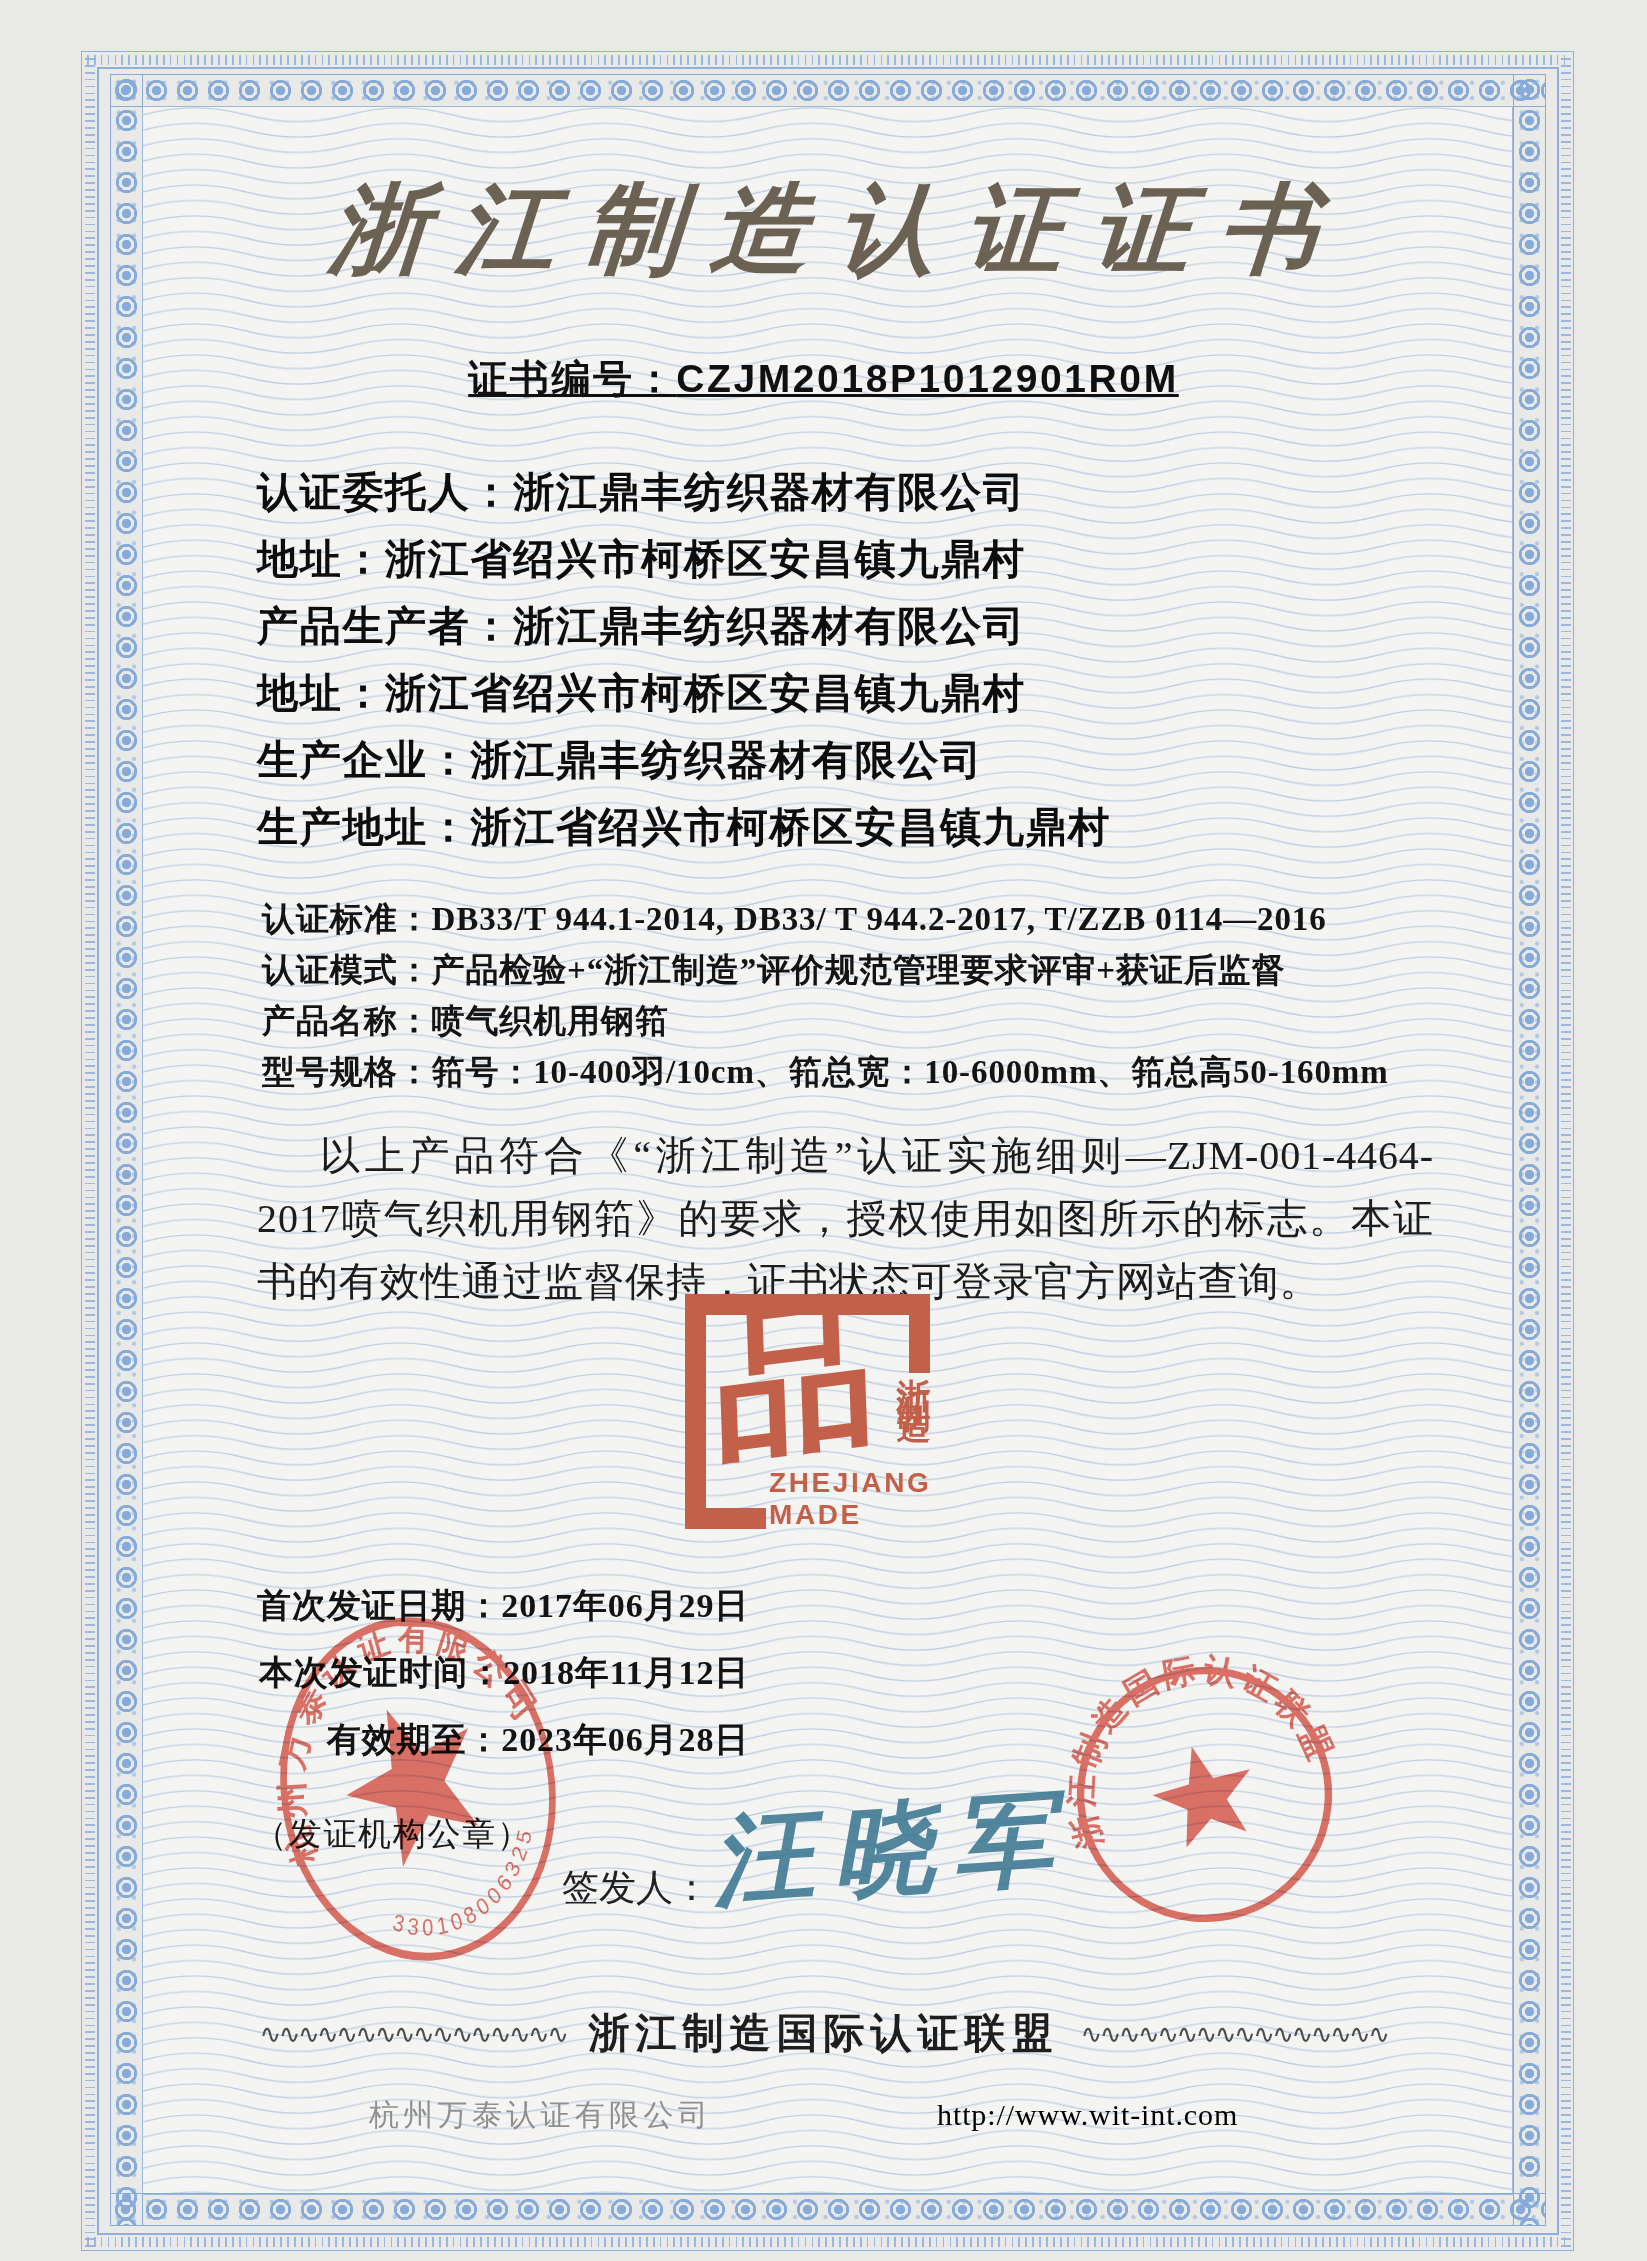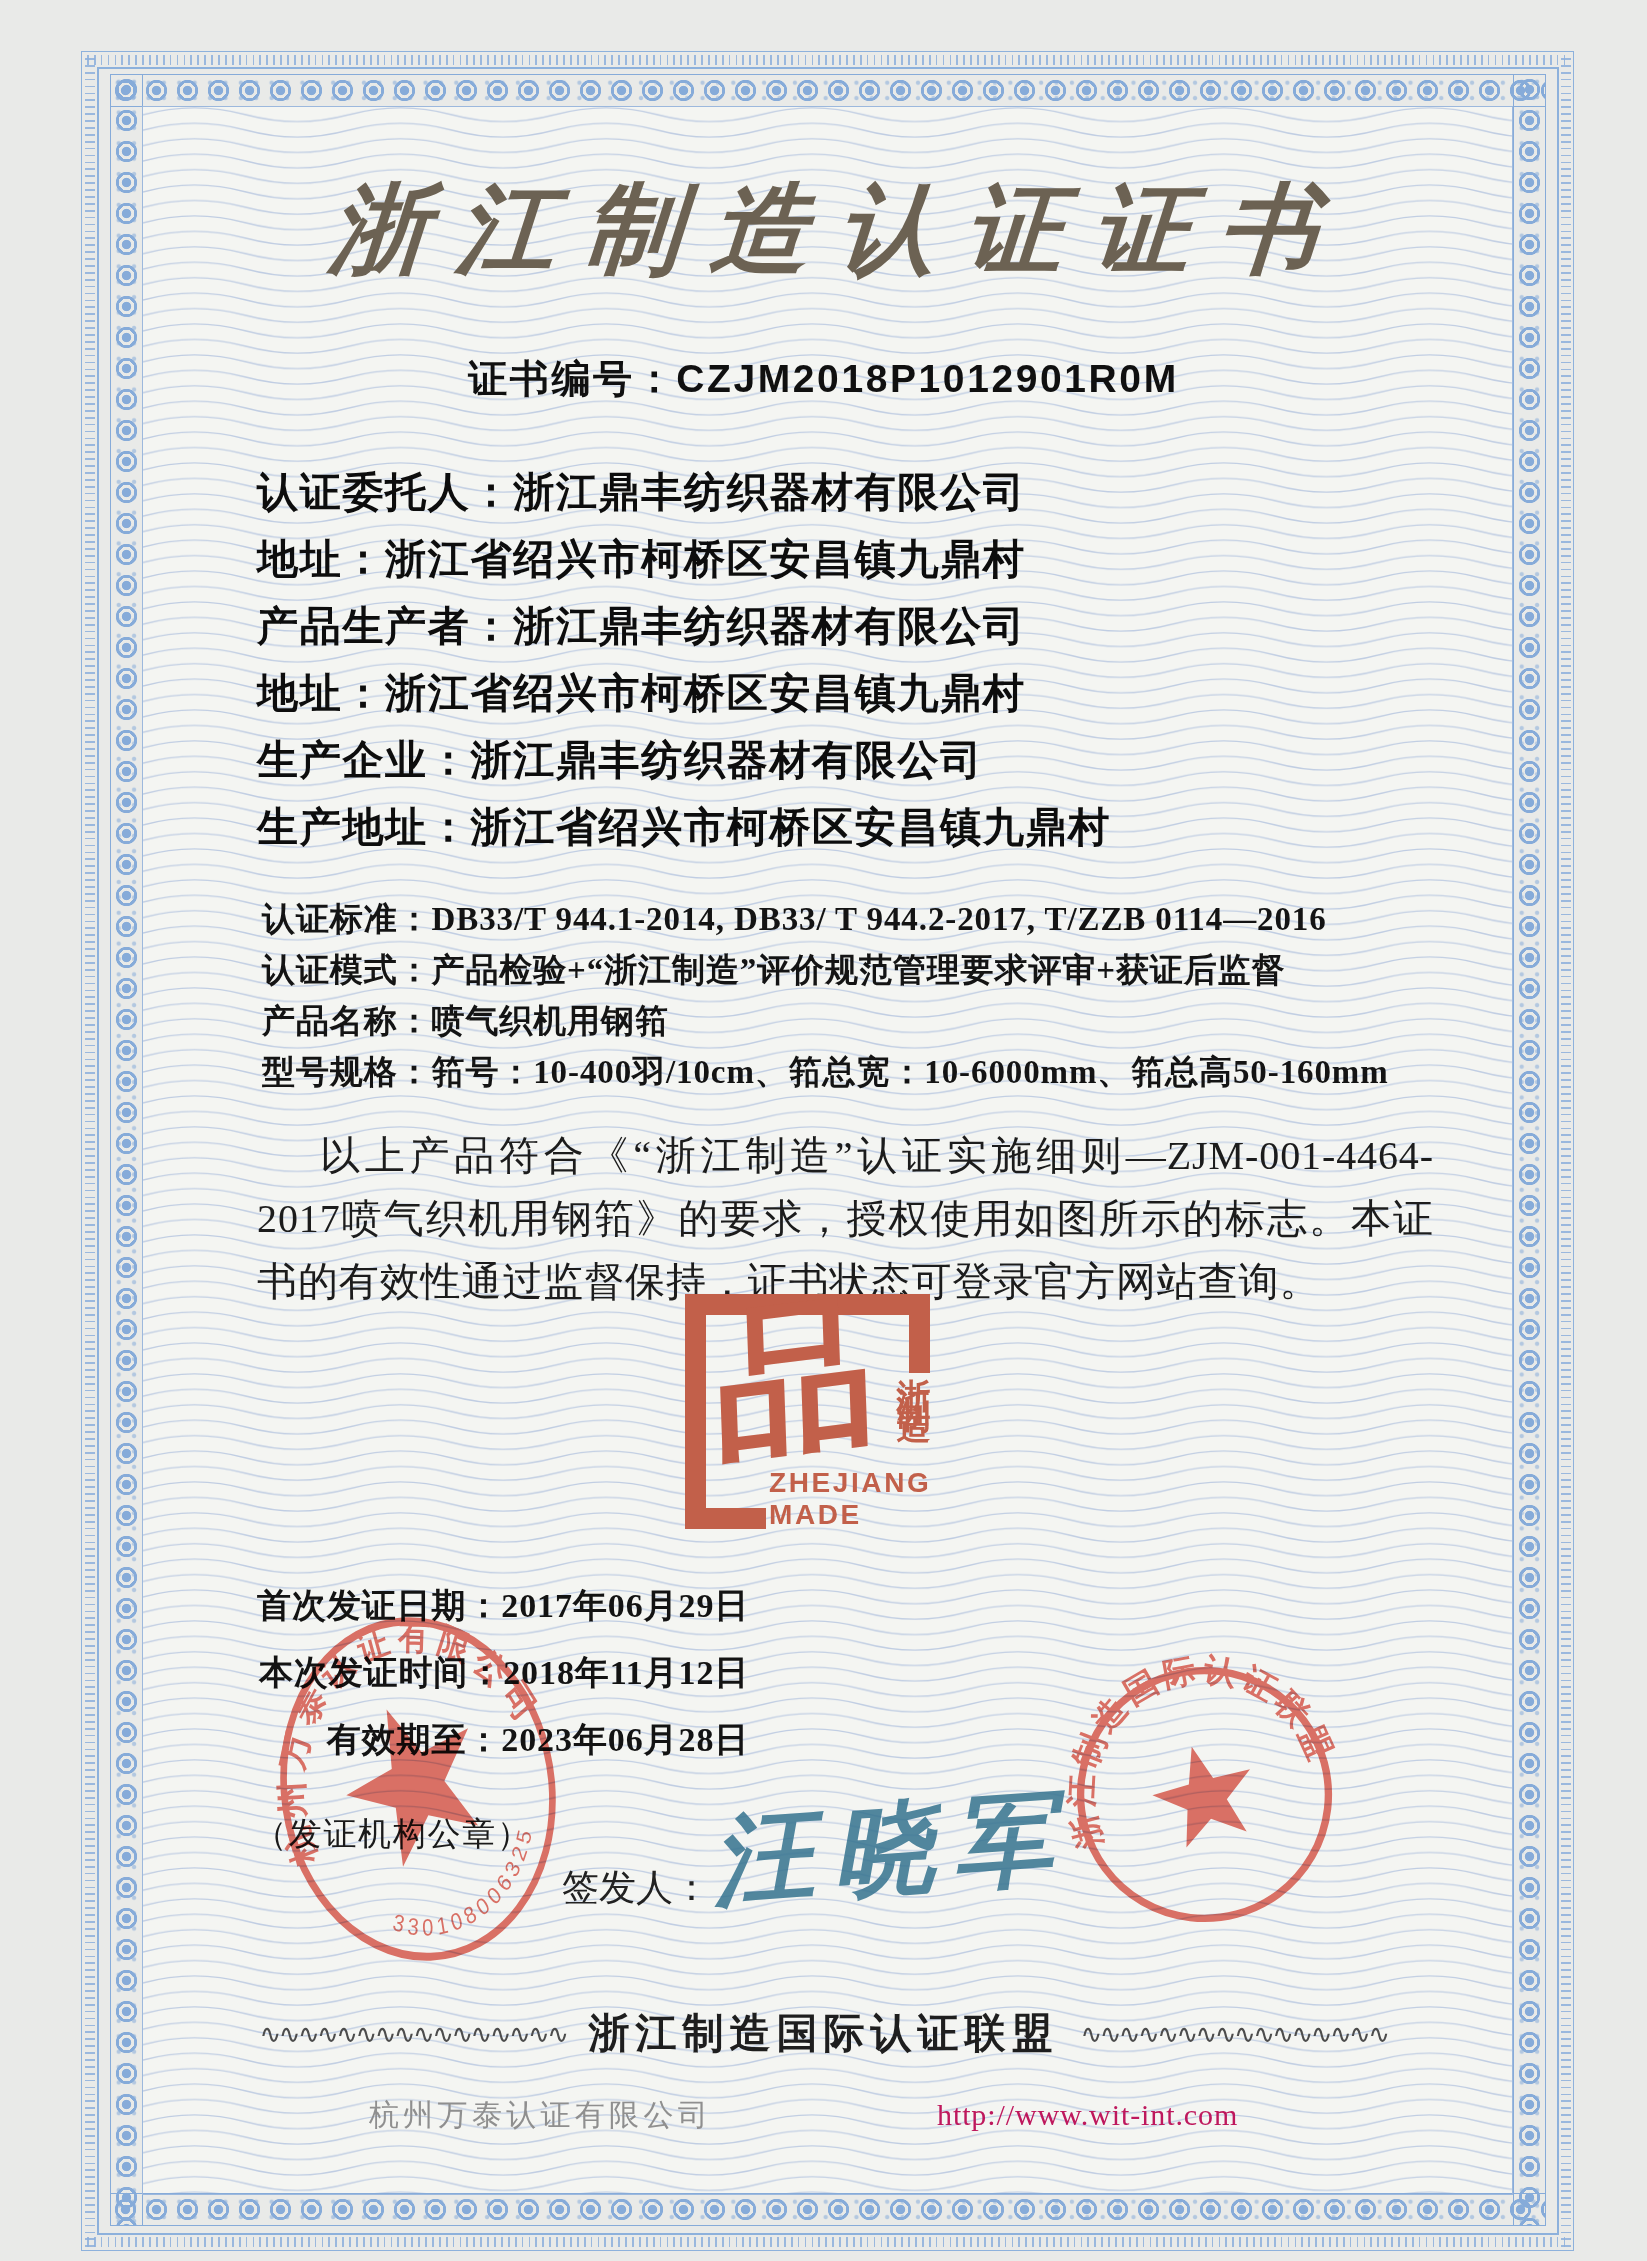--- a/index.html
+++ b/index.html
@@ -30,21 +30,21 @@
   .orn-v{width:31px;top:74px;bottom:35px;border:none;border-left:1.7px solid #86abd9;border-right:1.7px solid #86abd9;
        background-size:31px 31px,31px 31px,15.4px 15.4px;background-repeat:repeat-y,repeat-y,repeat;}
   .orn-left{left:110px;}
   .orn-right{right:101px;}
   
   .waves{position:absolute;top:107px;left:143px;width:1369px;height:2086px;}
   
   .title{position:absolute;top:165px;left:0;right:0;text-align:center;font-size:98px;font-weight:700;
          letter-spacing:29px;padding-left:29px;color:#6c6253;font-style:italic;transform:skewX(-4deg);}
   .certno{position:absolute;top:352px;left:0;right:0;text-align:center;font-size:39px;font-weight:700;
-          font-family:"Liberation Sans",sans-serif;letter-spacing:2.6px;color:#101010;}
+          font-family:"Liberation Sans",sans-serif;letter-spacing:2.6px;color:#101010;text-decoration:underline;}
   .parties{position:absolute;left:257px;top:474px;font-family:"Liberation Sans",sans-serif;
            font-weight:700;font-size:41px;color:#0d0d0d;}
   .party{margin-bottom:31px;line-height:36px;letter-spacing:1.7px;}
   .specs{position:absolute;left:262px;top:903px;font-size:33px;font-weight:700;color:#141414;}
   .spec{margin-bottom:18px;line-height:33px;letter-spacing:0.9px;}
   .statement{position:absolute;left:257px;top:1124px;width:1177px;font-size:40px;line-height:63px;
              text-align:justify;text-indent:63px;color:#1c1c1c;letter-spacing:0.9px;}
   
   .logo{position:absolute;left:685px;top:1294px;width:245px;height:235px;color:#c2604a;}
   .lg-bar{position:absolute;background:#c2604a;}
@@ -68,21 +68,21 @@
   
   .stamp{position:absolute;mix-blend-mode:multiply;opacity:.8;color:#dc5144;}
   .stamp-left{left:262px;top:1596px;width:312px;height:386px;}
   .stamp-right{left:1057px;top:1647px;width:295px;height:295px;}
   
   .alliance-row{position:absolute;top:2006px;left:0;right:0;display:flex;justify-content:center;
                 align-items:center;gap:22px;}
   .flourish{font-size:26px;color:#4c4c4c;letter-spacing:-2.6px;font-family:"DejaVu Sans",sans-serif;}
   .alliance-name{font-size:41px;font-weight:700;color:#1e1e1e;letter-spacing:6px;}
   .footer-issuer{position:absolute;left:369px;top:2095px;font-size:30px;color:#8f8f8f;letter-spacing:4.3px;}
-  .footer-url{position:absolute;left:937px;top:2098px;font-size:30px;color:#be185d;letter-spacing:0.9px;}
+  .footer-url{position:absolute;left:937px;top:2098px;font-size:30px;color:#000000;letter-spacing:0.9px;}
 </style>
 </head>
 <body>
 
 <div class="page">
 
   <svg class="waves" xmlns="http://www.w3.org/2000/svg" width="1369" height="2086" viewBox="0 0 1596 2432">
     <defs>
       <pattern id="wv" width="240" height="18" patternUnits="userSpaceOnUse">
         <path d="M0 9 Q 60 -7 120 9 T 240 9" fill="none" stroke="#b3c3de" stroke-width="1.6" opacity="0.8"></path>

